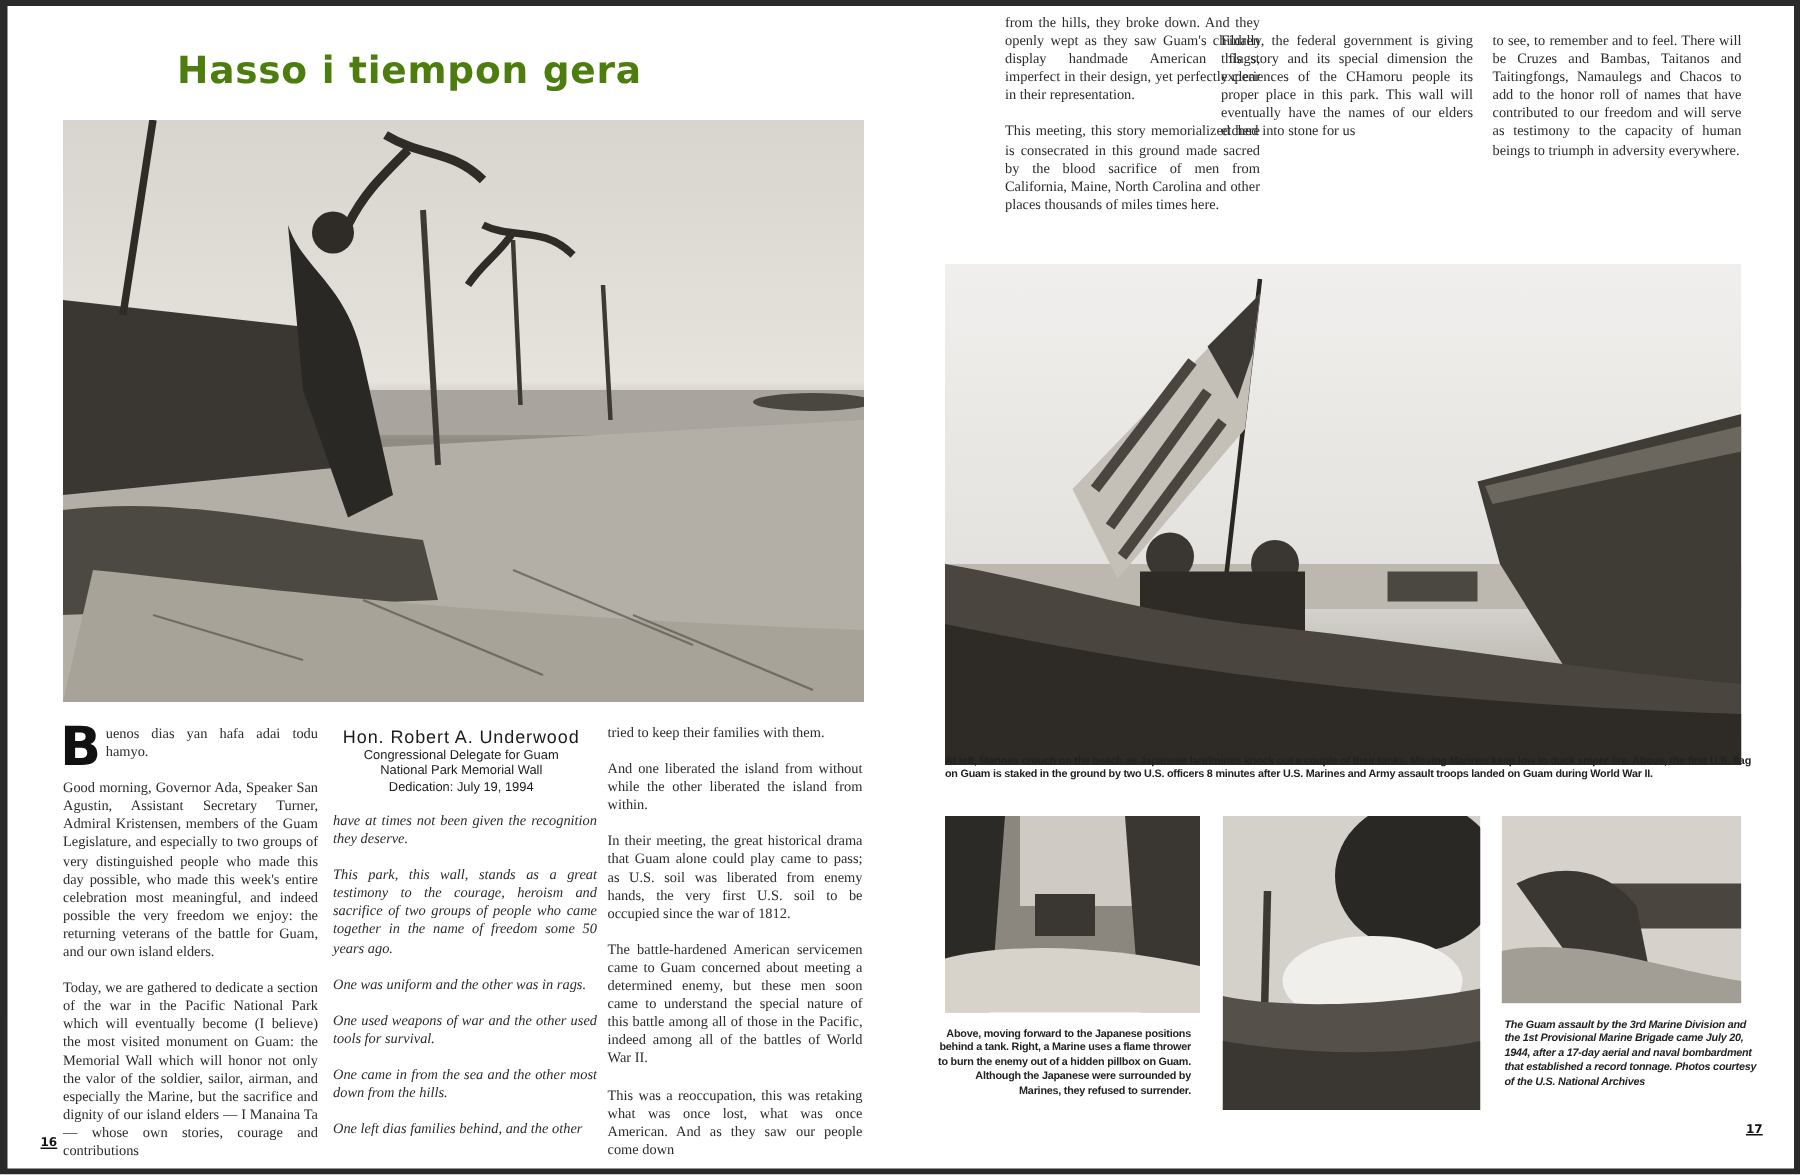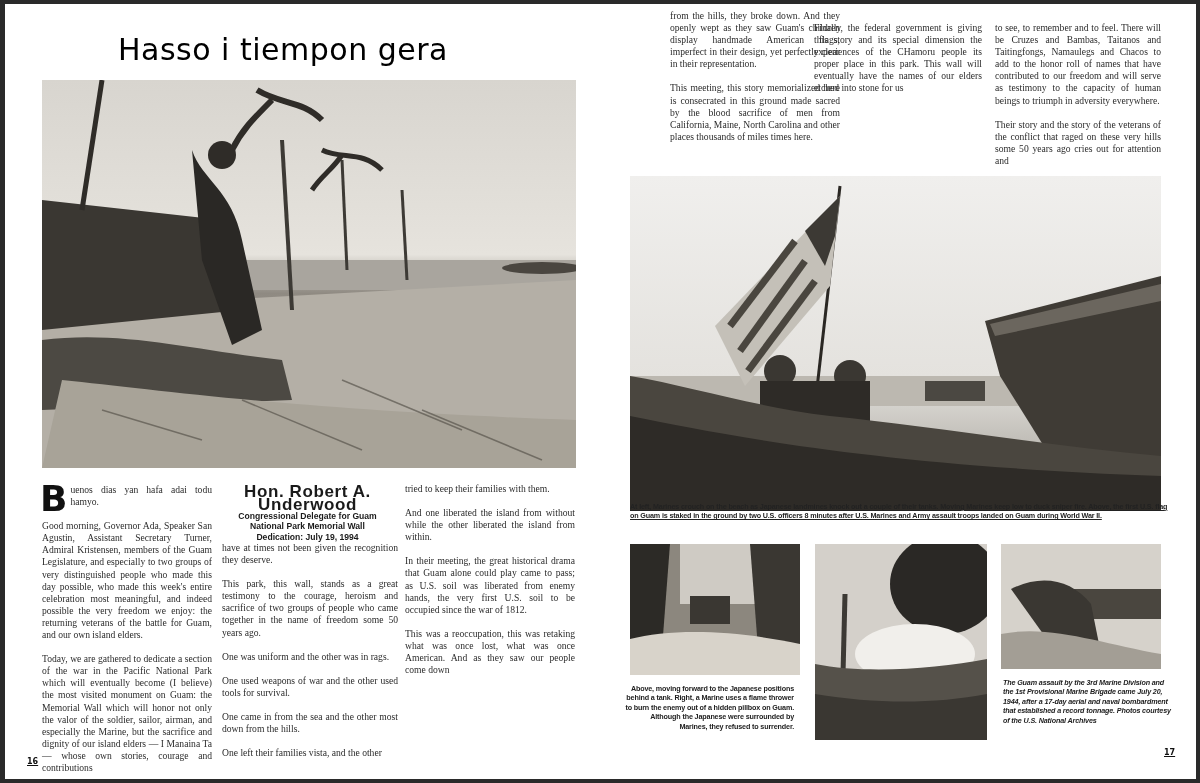--- a/index.html
+++ b/index.html
@@ -1,27 +1,27 @@
 <!DOCTYPE html>
 <html><head>
   <meta charset="utf-8">
   <style>
     * { box-sizing: border-box; margin: 0; padding: 0; }
     html, body { width: 1200px; height: 783px; overflow: hidden; background: #ffffff; }
     body { position: relative; font-family: "Liberation Serif", serif; color: #222; }
     .frame { position: absolute; left: 0; top: 0; width: 1200px; height: 783px; border: 4px solid #2a2a2a; border-left-width: 5px; border-right-width: 4px; }
-    .title { position: absolute; left: 118px; top: 32px; font-family: "DejaVu Sans", sans-serif; font-weight: normal; font-size: 30px; letter-spacing: 0.5px; color: #000000; }
+    .title { position: absolute; left: 118px; top: 32px; font-family: "DejaVu Sans", sans-serif; font-weight: bold; font-size: 25px; letter-spacing: 0.5px; color: #4d7c0f; }
     .photo { position: absolute; overflow: hidden; }
     .photo svg { width: 100%; height: 100%; display: block; }
     .body-col { position: absolute; font-size: 9.6px; line-height: 12.1px; color: #2b2b2b; text-align: justify; }
     .body-col p { margin-bottom: 12px; }
     .dropcap { float: left; font-family: "DejaVu Sans", sans-serif; font-weight: bold; font-size: 36px; line-height: 30px; margin: 0 3px 0 -2px; color: #111; }
     .byline { position: absolute; left: 215px; top: 485px; width: 185px; text-align: center; font-family: "Liberation Sans", sans-serif; color: #1a1a1a; }
-    .byline .name { font-weight: bold; font-size: 17px; letter-spacing: 0.6px; line-height: 13px; }
-    .byline .sub { font-weight: bold; font-size: 8.6px; line-height: 10.4px; }
+    .byline .name { font-weight: normal; font-size: 12px; letter-spacing: 0.6px; line-height: 13px; }
+    .byline .sub { font-weight: normal; font-size: 8.6px; line-height: 10.4px; }
     .caption { position: absolute; font-family: "Liberation Sans", sans-serif; font-weight: bold; font-size: 7.2px; line-height: 9.4px; color: #222; letter-spacing: -0.15px; }
     .pagenum { position: absolute; font-family: "DejaVu Sans", sans-serif; font-weight: bold; font-size: 8px; color: #111; text-decoration: underline; }
   </style>
 </head>
 <body>
 
 <div class="frame"></div>
 
 <h1 class="title">Hasso i tiempon gera</h1>
 
@@ -65,48 +65,48 @@
   <p>Today, we are gathered to dedicate a section of the war in the Pacific National Park which will eventually become (I believe) the most visited monument on Guam: the Memorial Wall which will honor not only the valor of the soldier, sailor, airman, and especially the Marine, but the sacrifice and dignity of our island elders — I Manaina Ta — whose own stories, courage and contributions</p>
 </div>
 
 <div class="byline">
   <div class="name">Hon. Robert A. Underwood</div>
   <div class="sub">Congressional Delegate for Guam</div>
   <div class="sub">National Park Memorial Wall</div>
   <div class="sub">Dedication: July 19, 1994</div>
 </div>
 
-<div class="body-col" style="left:222px; top:542px; width:176px;">
+<div class="body-col" style="left:222px; top:542px; width:176px;font-style:italic;">
   <p>have at times not been given the recognition they deserve.</p>
   <p>This park, this wall, stands as a great testimony to the courage, heroism and sacrifice of two groups of people who came together in the name of freedom some 50 years ago.</p>
   <p>One was uniform and the other was in rags.</p>
   <p>One used weapons of war and the other used tools for survival.</p>
   <p>One came in from the sea and the other most down from the hills.</p>
-  <p>One left their families vista, and the other</p>
+  <p>One left dias families behind, and the other</p>
 </div>
 
 <div class="body-col" style="left:405px; top:483px; width:170px;">
   <p>tried to keep their families with them.</p>
   <p>And one liberated the island from without while the other liberated the island from within.</p>
   <p>In their meeting, the great historical drama that Guam alone could play came to pass; as U.S. soil was liberated from enemy hands, the very first U.S. soil to be occupied since the war of 1812.</p>
+  <p>The battle-hardened American servicemen came to Guam concerned about meeting a determined enemy, but these men soon came to understand the special nature of this battle among all of those in the Pacific, indeed among all of the battles of World War II.</p>
   <p>This was a reoccupation, this was retaking what was once lost, what was once American. And as they saw our people come down</p>
 </div>
 
 <div class="pagenum" style="left:27px; top:757px;">16</div>
 
 <div class="body-col" style="left:630px; top:10px; width:170px;margin-left:40px;">
   <p>from the hills, they broke down. And they openly wept as they saw Guam's children display handmade American flags, imperfect in their design, yet perfectly clear in their representation.</p>
   <p>This meeting, this story memorialized here is consecrated in this ground made sacred by the blood sacrifice of men from California, Maine, North Carolina and other places thousands of miles times here.</p>
 </div>
 <div class="body-col" style="left:814px; top:22px; width:168px;">
   <p>Finally, the federal government is giving this story and its special dimension the experiences of the CHamoru people its proper place in this park. This wall will eventually have the names of our elders etched into stone for us</p>
 </div>
 <div class="body-col" style="left:995px; top:22px; width:166px;">
   <p>to see, to remember and to feel. There will be Cruzes and Bambas, Taitanos and Taitingfongs, Namaulegs and Chacos to add to the honor roll of names that have contributed to our freedom and will serve as testimony to the capacity of human beings to triumph in adversity everywhere.</p>
-  <p>Their story and the story of the veterans of the conflict that raged on these very hills some 50 years ago cries out for attention and</p>
 </div>
 
 <div class="photo" style="left:630px; top:176px; width:531px; height:334px;">
   <svg viewBox="0 0 531 334" preserveAspectRatio="none">
     <defs>
       <linearGradient id="skyB" x1="0" y1="0" x2="0" y2="1">
         <stop offset="0" stop-color="#f0efed"></stop>
           <stop offset="0.6" stop-color="#e4e2de"></stop>
           <stop offset="1" stop-color="#9c988f"></stop>
       </linearGradient>
@@ -127,21 +127,21 @@
       </g>
     </g>
     <circle cx="150" cy="195" r="16" fill="#3a3732"></circle>
     <circle cx="220" cy="200" r="16" fill="#3a3732"></circle>
     <rect x="130" y="205" width="110" height="50" fill="#2e2b27"></rect>
     <path d="M0,200 C60,210 120,230 200,240 C300,250 420,270 531,280 L531,334 L0,334 Z" fill="#4a463f"></path>
     <path d="M0,240 C100,260 250,290 531,300 L531,334 L0,334 Z" fill="#2e2b27"></path>
   </svg>
 </div>
 
-<div class="caption" style="left:630px; top:502px; width:540px;text-decoration:underline;">At left, Marines crouch on the beach as Japanese landmines knock out a couple of their tanks. Moving Marines keep low to duck sniper fire. Above, the first U.S. flag on Guam is staked in the ground by two U.S. officers 8 minutes after U.S. Marines and Army assault troops landed on Guam during World War II.</div>
+<div class="caption" style="left:630px; top:502px; width:540px;">At left, Marines crouch on the beach as Japanese landmines knock out a couple of their tanks. Moving Marines keep low to duck sniper fire. Above, the first U.S. flag on Guam is staked in the ground by two U.S. officers 8 minutes after U.S. Marines and Army assault troops landed on Guam during World War II.</div>
 
 <div class="photo" style="left:630px; top:544px; width:170px; height:131px;">
   <svg viewBox="0 0 170 131" preserveAspectRatio="none">
     <rect width="170" height="131" fill="#8c877e"></rect>
     <rect x="50" y="0" width="80" height="60" fill="#cfcbc4"></rect>
     <path d="M0,0 L40,0 L30,131 L0,131 Z" fill="#2c2a26"></path>
     <path d="M120,0 L170,0 L170,131 L130,131 Z" fill="#3a3732"></path>
     <rect x="60" y="52" width="40" height="28" fill="#3a3732"></rect>
     <path d="M0,95 C40,85 100,85 170,100 L170,131 L0,131 Z" fill="#d8d3ca"></path>
   </svg>

